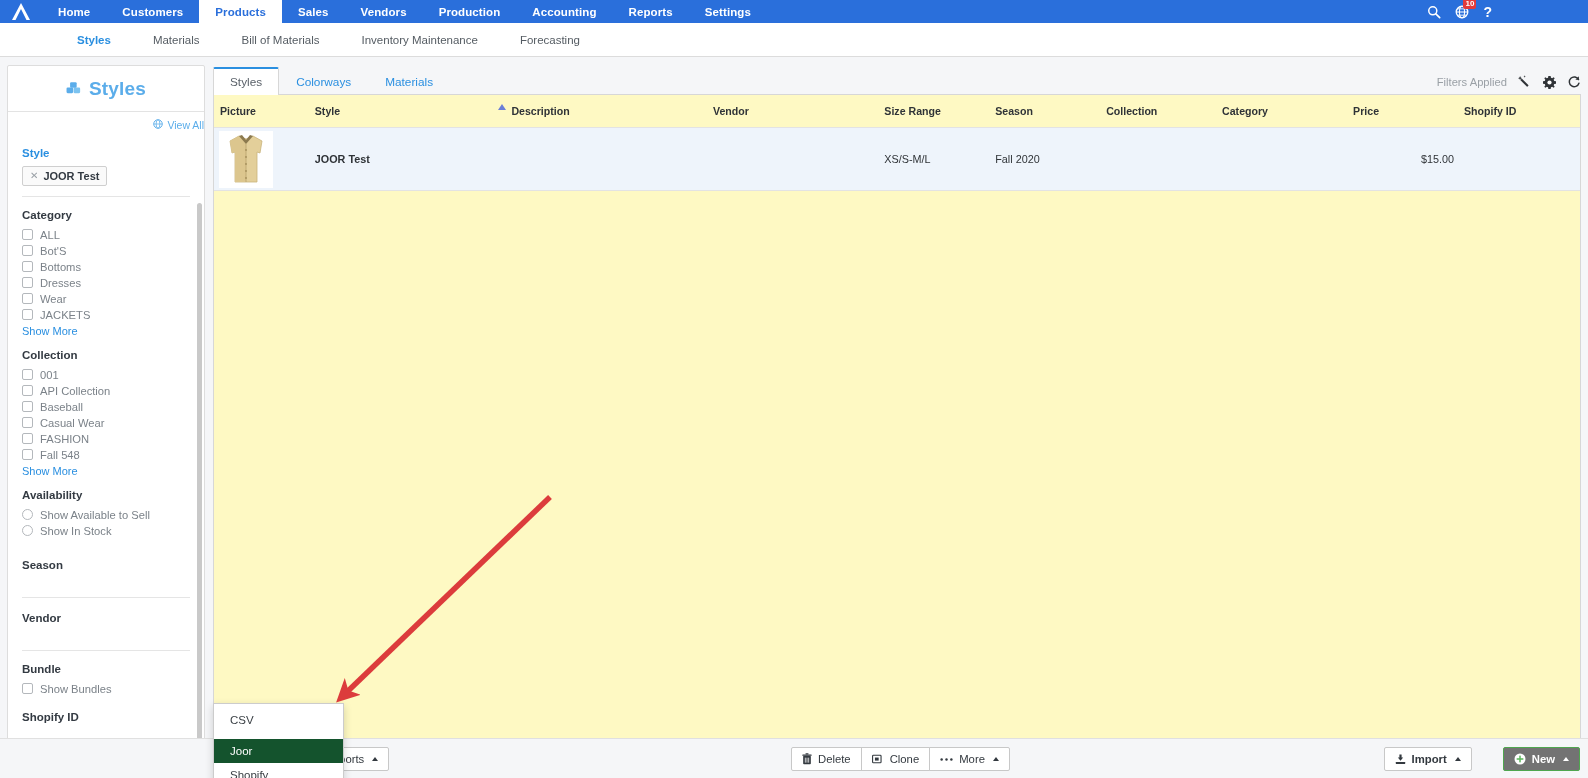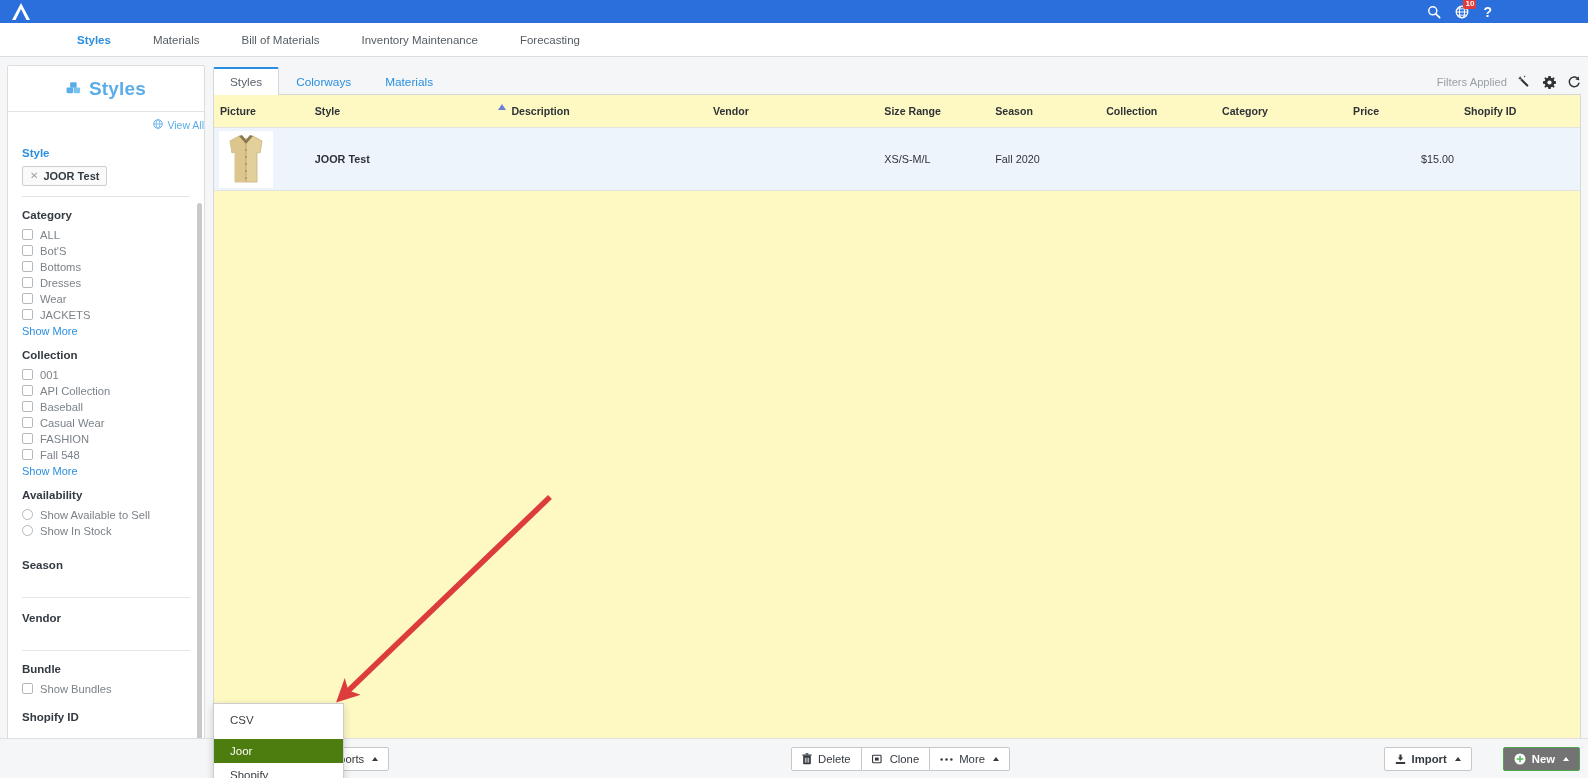--- a/index.html
+++ b/index.html
@@ -162,21 +162,21 @@
 
   
   .export-menu {
     position: absolute; left: 213px; top: 646px; width: 131px;
     background: #fff; border: 1px solid #cccccc; box-shadow: 0 3px 8px rgba(0,0,0,.17);
     z-index: 40; padding: 4px 0;
   }
   .menu-item {
     font-size: 11.5px; color: #3b4146; padding: 6px 16px; cursor: pointer;
   }
-  .menu-item.sel { background: #4d7c0f; color: #ffffff; }
+  .menu-item.sel { background: #14532d; color: #ffffff; }
   .menu-sep { height: 7px; }
 
   
   .bottombar {
     position: absolute; left: 0; bottom: 0; width: 1588px; height: 40px;
     background: #f5f6f8; border-top: 1px solid #e0e0e0;
   }
   .btn {
     display: inline-flex; align-items: center; gap: 6px;
     height: 24px; padding: 0 10px; font-size: 11.3px; color: #33393f;
@@ -205,20 +205,31 @@
 </head>
 <body>
 
 <div id="app">
 
   <div class="topnav">
     <div class="logo-cell">
       <svg width="22" height="19" viewBox="0 0 22 19">
         <path d="M2 18 L11 1 L20 18 L16.5 18 L11 7 L5.5 18 Z" fill="#ffffff"></path>
       </svg>
+    </div>
+    <div class="nav-items">
+      <div class="nav-item">Home</div>
+      <div class="nav-item">Customers</div>
+      <div class="nav-item active">Products</div>
+      <div class="nav-item">Sales</div>
+      <div class="nav-item">Vendors</div>
+      <div class="nav-item">Production</div>
+      <div class="nav-item">Accounting</div>
+      <div class="nav-item">Reports</div>
+      <div class="nav-item">Settings</div>
     </div>
     <div class="nav-right">
       <div class="nav-icon">
         <svg width="14" height="14" viewBox="0 0 16 16">
           <circle cx="6.6" cy="6.6" r="4.6" fill="none" stroke="#ffffff" stroke-width="1.7"></circle>
           <line x1="10.1" y1="10.1" x2="14.5" y2="14.5" stroke="#ffffff" stroke-width="1.9" stroke-linecap="round"></line>
         </svg>
       </div>
       <div class="nav-icon">
         <svg width="14" height="14" viewBox="0 0 16 16">

